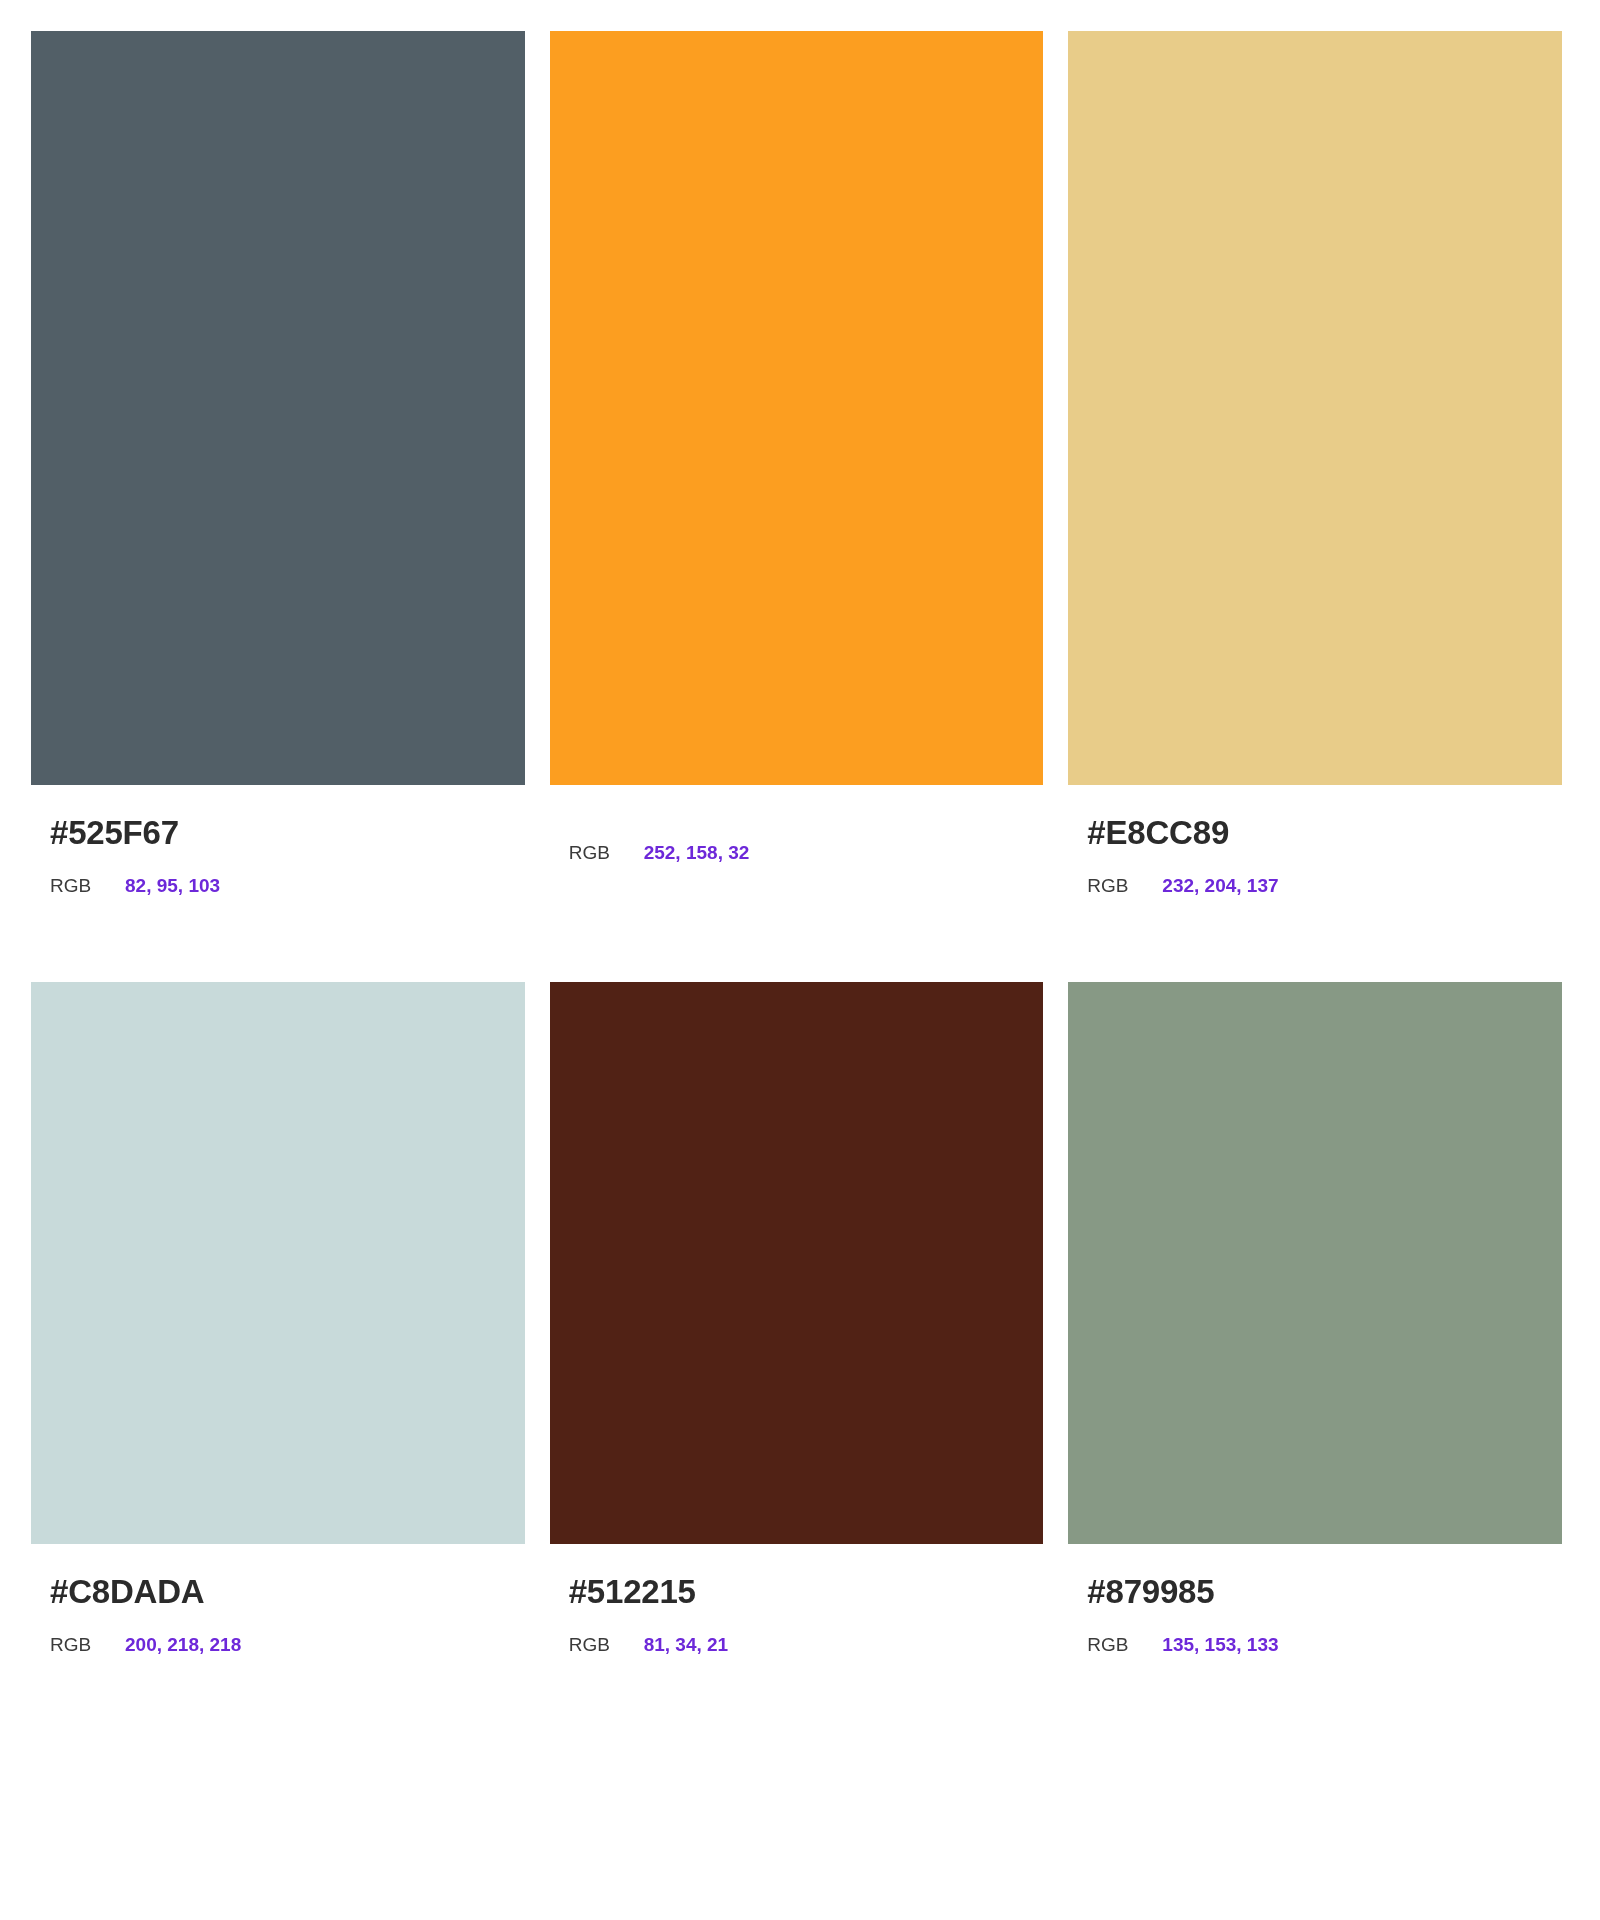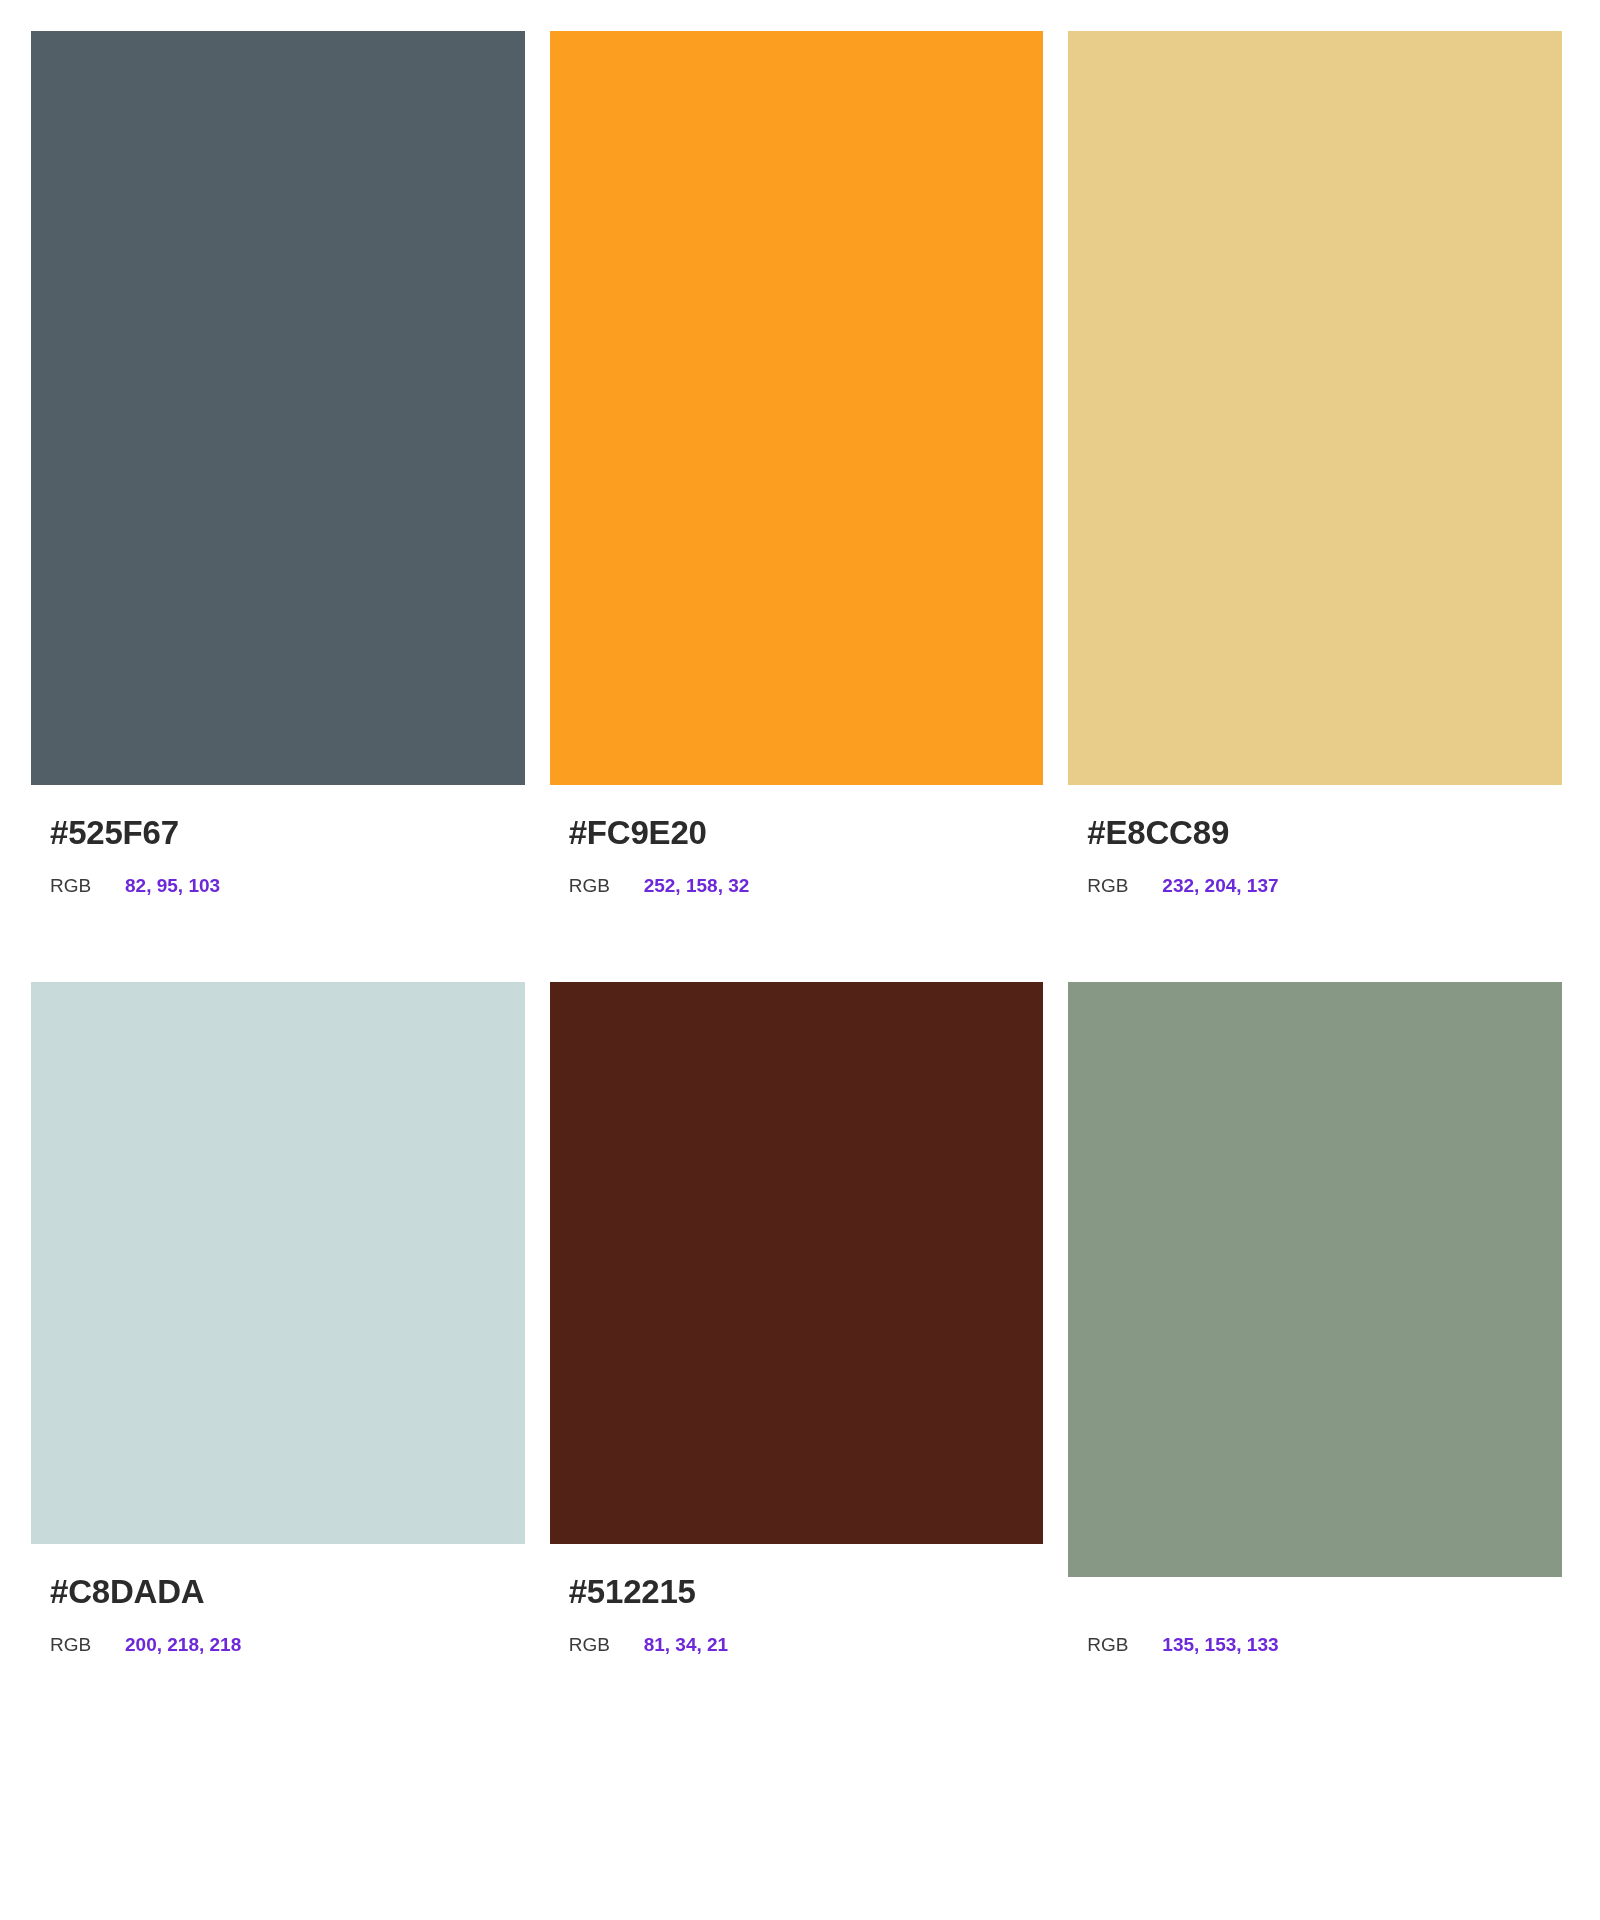--- a/index.html
+++ b/index.html
@@ -108,21 +108,20 @@
         <div class="swatch-rgb-line">
           <span class="rgb-label">RGB</span>
           <span class="rgb-value">82, 95, 103</span>
         </div>
       </div>
     </div>
 
     <div class="swatch-card">
       <div class="swatch-chip" style="background-color: rgb(252, 158, 32);"></div>
       <div class="swatch-info">
-        <div class="swatch-hex">#FC9E20</div>
         <div class="swatch-rgb-line">
           <span class="rgb-label">RGB</span>
           <span class="rgb-value">252, 158, 32</span>
         </div>
       </div>
     </div>
 
     <div class="swatch-card">
       <div class="swatch-chip" style="background-color: rgb(232, 204, 137);"></div>
       <div class="swatch-info">
@@ -156,20 +155,21 @@
         <div class="swatch-rgb-line">
           <span class="rgb-label">RGB</span>
           <span class="rgb-value">81, 34, 21</span>
         </div>
       </div>
     </div>
 
     <div class="swatch-card">
       <div class="swatch-chip" style="background-color: rgb(135, 153, 133);"></div>
       <div class="swatch-info">
+        <div class="swatch-hex">#879985</div>
         <div class="swatch-rgb-line">
           <span class="rgb-label">RGB</span>
           <span class="rgb-value">135, 153, 133</span>
         </div>
       </div>
     </div>
 
   </div>
 
 </div>

